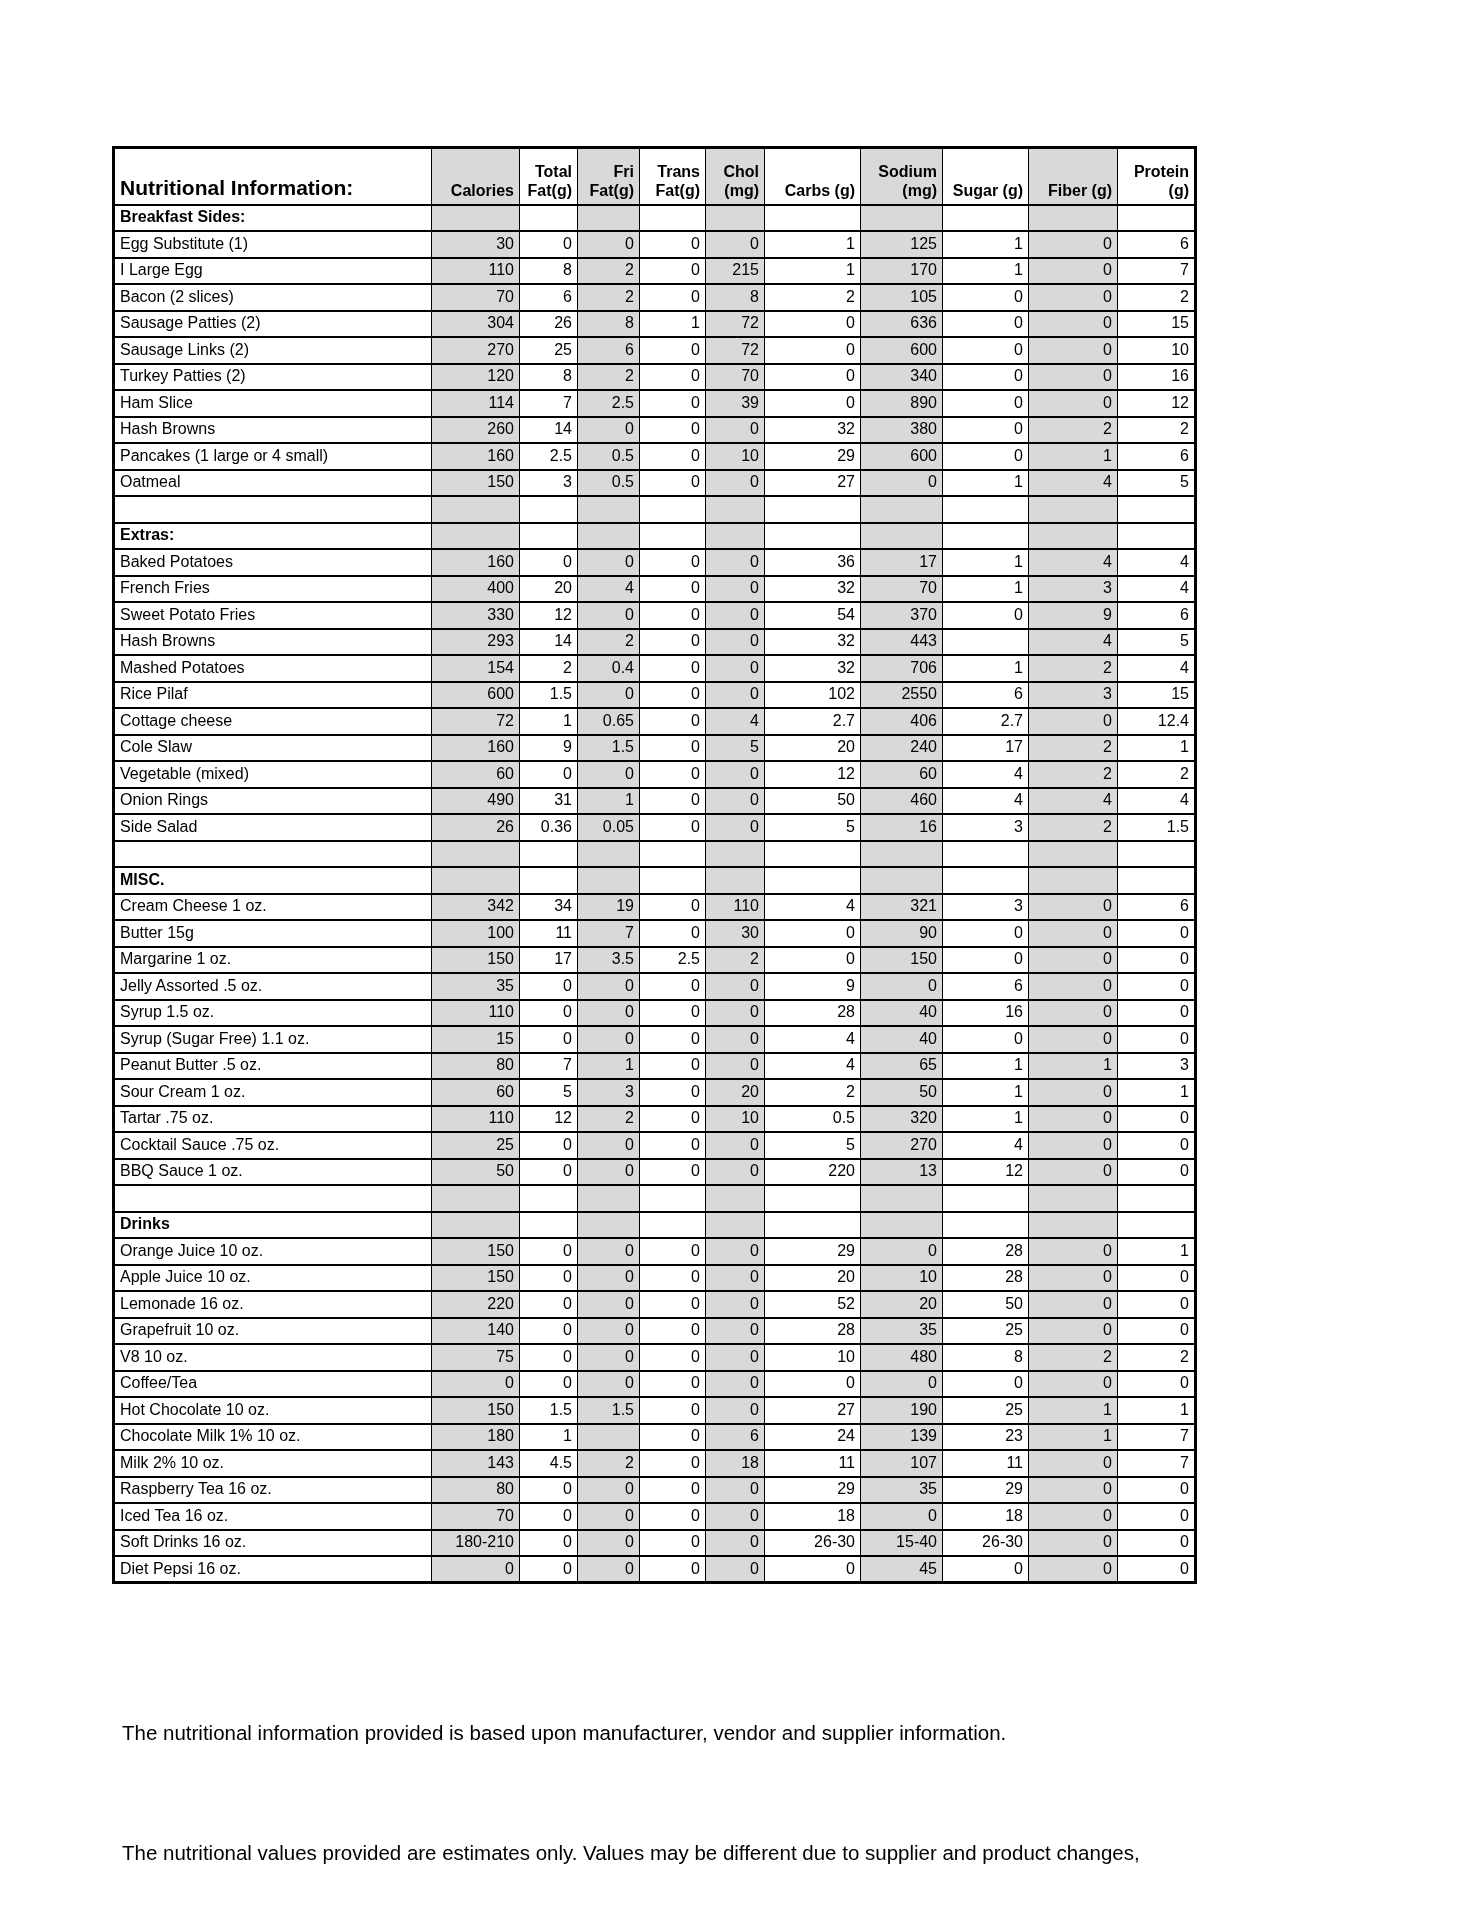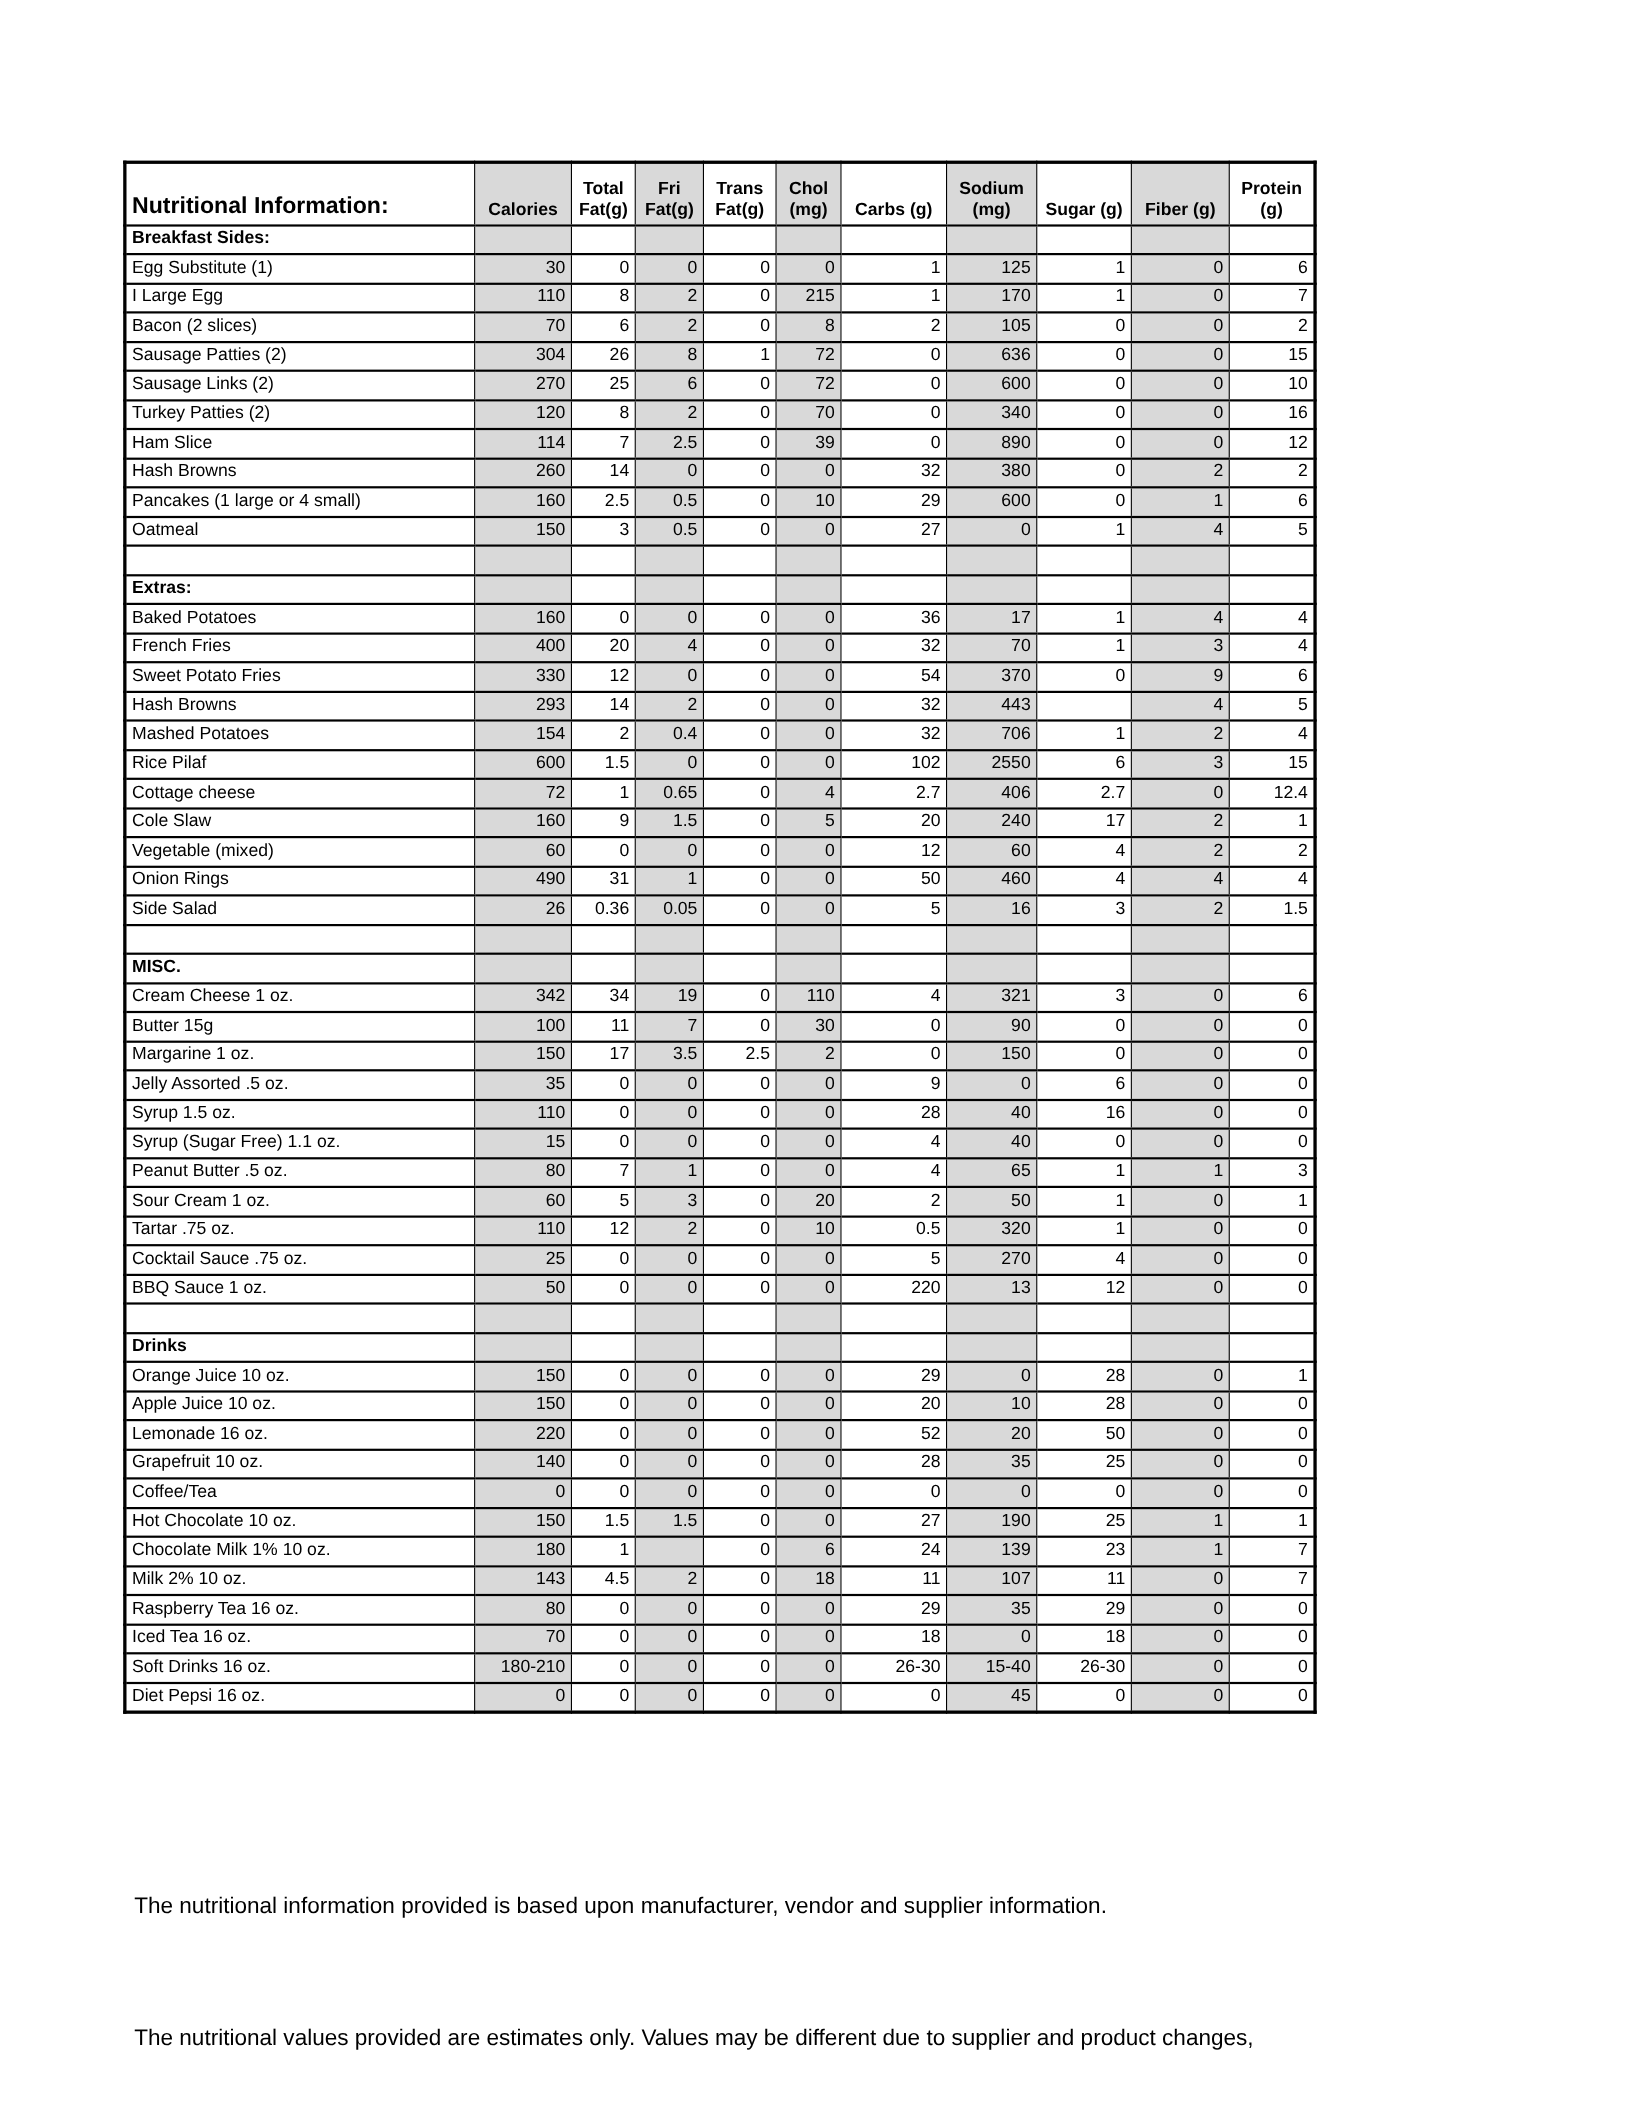--- a/index.html
+++ b/index.html
@@ -35,21 +35,21 @@
     border-top: 2px solid #000000;
     border-bottom: 2px solid #000000;
     padding: 0 5px 1px 5px;
     overflow: hidden;
     white-space: nowrap;
     box-sizing: border-box;
   }
   table.nutrition thead th {
     height: 57px;
     vertical-align: bottom;
-    text-align: center;
+    text-align: right;
     font-weight: bold;
     line-height: 19px;
     padding-bottom: 4px;
     border-bottom: 2px solid #000000;
   }
   table.nutrition thead th.title-cell {
     text-align: left;
     font-size: 21px;
     padding-left: 5px;
     line-height: 24px;
@@ -700,20 +700,33 @@
           <td class="value-cell shaded">0</td>
           <td class="value-cell">0</td>
           <td class="value-cell shaded">0</td>
           <td class="value-cell">28</td>
           <td class="value-cell shaded">35</td>
           <td class="value-cell">25</td>
           <td class="value-cell shaded">0</td>
           <td class="value-cell">0</td>
         </tr>
         <tr class="table-row">
+          <td class="item-cell">V8 10 oz.</td>
+          <td class="value-cell shaded">75</td>
+          <td class="value-cell">0</td>
+          <td class="value-cell shaded">0</td>
+          <td class="value-cell">0</td>
+          <td class="value-cell shaded">0</td>
+          <td class="value-cell">10</td>
+          <td class="value-cell shaded">480</td>
+          <td class="value-cell">8</td>
+          <td class="value-cell shaded">2</td>
+          <td class="value-cell">2</td>
+        </tr>
+        <tr class="table-row">
           <td class="item-cell">Coffee/Tea</td>
           <td class="value-cell shaded">0</td>
           <td class="value-cell">0</td>
           <td class="value-cell shaded">0</td>
           <td class="value-cell">0</td>
           <td class="value-cell shaded">0</td>
           <td class="value-cell">0</td>
           <td class="value-cell shaded">0</td>
           <td class="value-cell">0</td>
           <td class="value-cell shaded">0</td>

